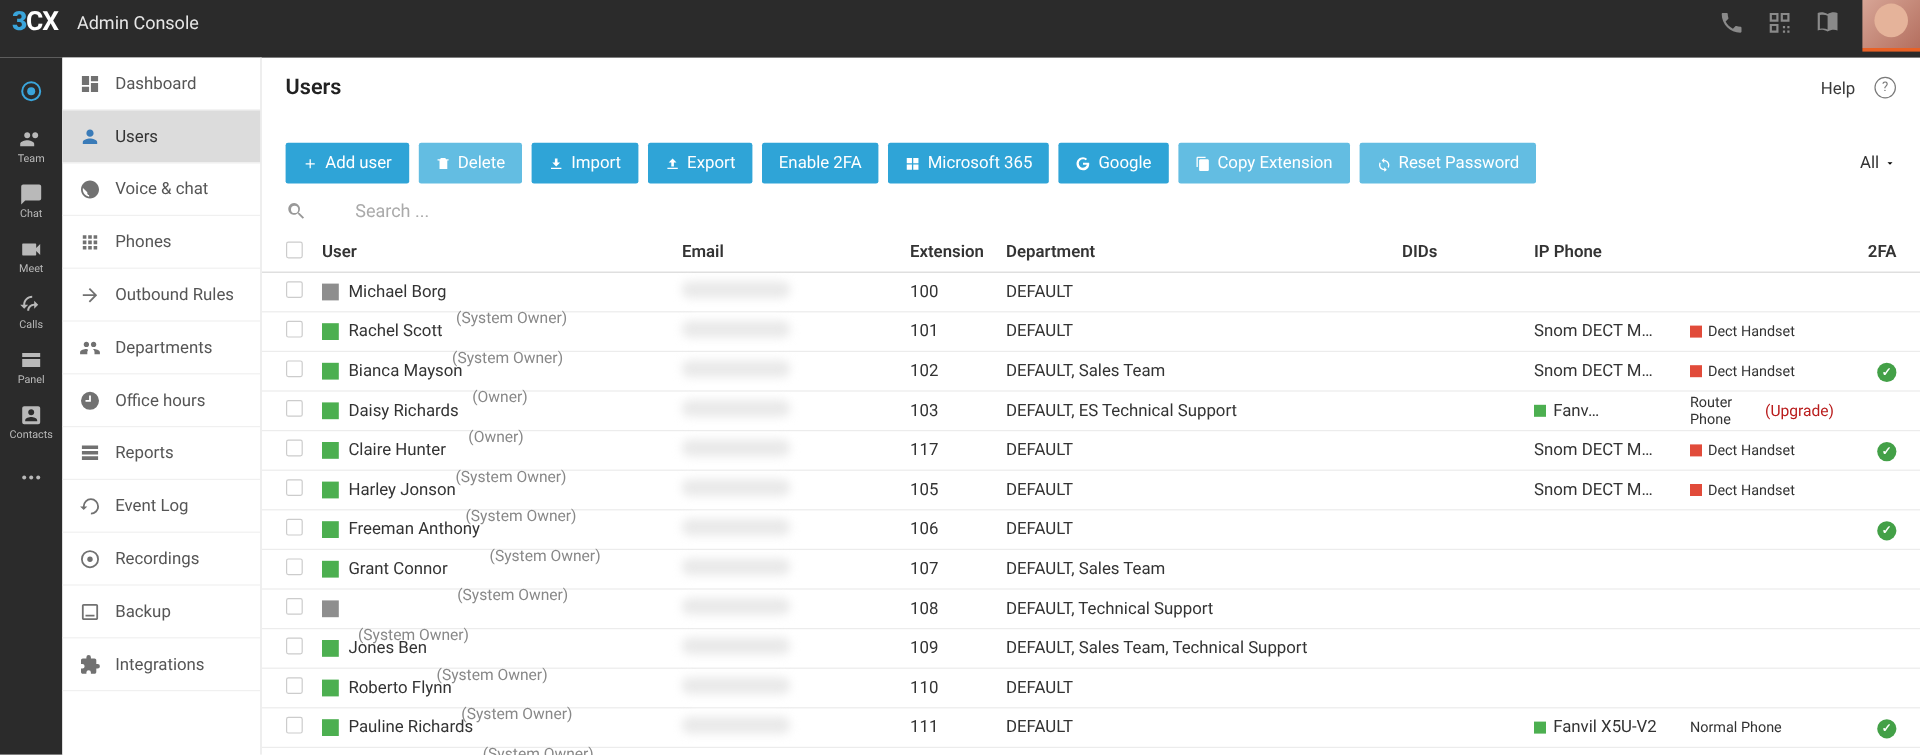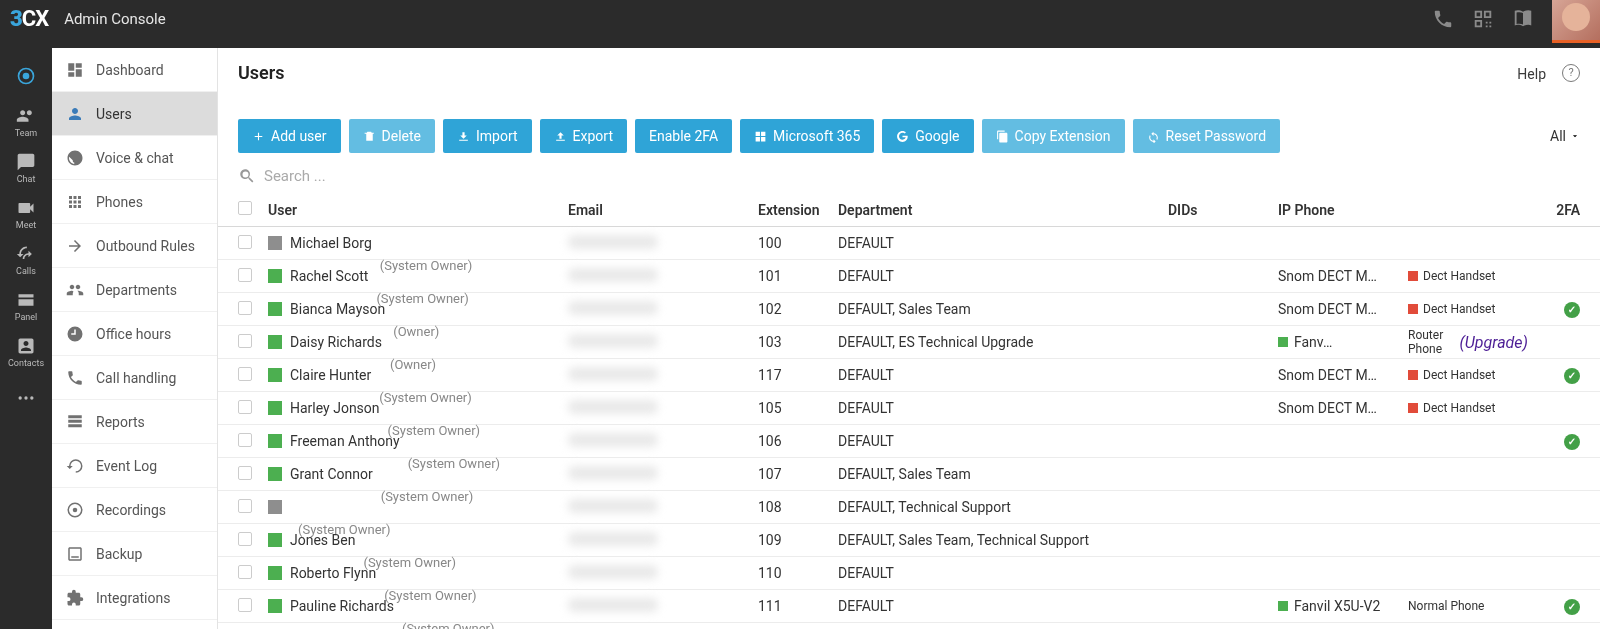--- a/index.html
+++ b/index.html
@@ -34,21 +34,21 @@
 .page-title { font-size:18px; font-weight:600; color:#222; }
 .page-help { margin-left:auto; color:#3a3a3a; font-size:14px; display:flex; align-items:flex-end; gap:16px; }
 .help-q { width:18px;height:18px;border-radius:50%;border:1.5px solid #7a7a7a;display:inline-flex;align-items:center;justify-content:center;font-size:11px;color:#7a7a7a;}
 
 .toolbar { display:flex; align-items:center; gap:8px; padding:0 20px 10px; flex-wrap:nowrap;margin-top:26px; }
 .btn { height:34px; padding:0 14px; background:#2fa4d7; color:#fff; font-size:14px; border:none; border-radius:2px; display:inline-flex; align-items:center; gap:6px; cursor:pointer; white-space:nowrap; }
 .btn.light { background:#63bde2; }
 .btn svg { width:13px; height:13px; fill:#fff; }
 .toolbar-filter { margin-left:auto; color:#333; font-size:14px; cursor:pointer; display:flex; align-items:center; gap:4px; }
 
-.searchbar { display:flex; padding:4px 20px 8px; color:#999; }
+.searchbar { display:flex; padding:4px 20px 8px; color:#999;gap:32px; }
 .searchbar svg { width:18px; height:18px; fill:#999; margin-right:8px; }
 .searchbar input { border:none; font-size:15px; color:#555; outline:none; width:300px; }
 .searchbar input::placeholder { color:#aaa; }
 
 .table { flex:1; overflow:auto; }
 .table-row { display:flex; align-items:center; height:33px; border-bottom:1px solid #ececec; padding:0 20px; font-size:14px; color:#333; }
 .table-row.header { font-weight:600; border-bottom:1px solid #d8d8d8; height:34px;justify-content:center; }
 .col-check { width:30px; }
 .col-user { width:300px; display:flex; align-items:center; gap:8px; }
 .col-email { width:190px; }
@@ -60,21 +60,21 @@
 .col-2fa { width:30px; margin-left:auto; text-align:right; }
 .cb { width:14px; height:14px; border:1px solid #ccc; border-radius:2px; display:inline-block; }
 .status-sq { width:14px; height:14px; display:inline-block; }
 .status-green { background:#4caf50; }
 .status-grey { background:#8e8e8e; }
 .status-red { width:10px; height:10px; background:#e14b3a; display:inline-block; }
 .status-gr-sm { width:10px; height:10px; background:#4caf50; display:inline-block; }
 .role { color:#888; font-size:13px;margin-top:44px; }
 .blur { filter:blur(4px); color:#999; background:#e9e9e9; border-radius:6px; width:90px; height:14px; display:inline-block; }
 .ip-text { white-space:nowrap; overflow:hidden; text-overflow:ellipsis; max-width:110px;}
-.upg { color:#4c1d95; font-size:16px;font-style:italic;}
+.upg { color:#b91c1c; font-size:13px;}
 .check2fa { width:16px;height:16px;border-radius:50%;background:#43a047;display:inline-flex;align-items:center;justify-content:center;}
 .check2fa::after{content:"✓";color:#fff;font-size:10px;font-weight:700;}
 </style>
 </head>
 <body>
 
 <div class="topbar">
   <div class="brand">
     <span class="brand-logo"><b>3</b>CX</span>
     <span class="brand-sub">Admin Console</span>
@@ -186,26 +186,20 @@
         <span>Departments</span>
       </div>
     <div class="sidenav-item">
         <svg viewBox="0 0 24 24">
           <path d="M12 2a10 10 0 100 20 10 10 0 000-20zm1 11H7v-2h4V6h2v7z"></path>
         </svg>
         <span>Office hours</span>
       </div>
     <div class="sidenav-item">
         <svg viewBox="0 0 24 24">
-          <path d="M6.6 10.8c1.4 2.8 3.8 5.1 6.6 6.6l2.2-2.2c.3-.3.7-.4 1-.2 1.1.4 2.3.6 3.6.6.6 0 1 .4 1 1V20c0 .6-.4 1-1 1C10.6 21 3 13.4 3 4c0-.6.4-1 1-1h3.5c.6 0 1 .4 1 1 0 1.2.2 2.4.6 3.6.1.4 0 .8-.3 1l-2.2 2.2z"></path>
-        </svg>
-        <span>Call handling</span>
-      </div>
-    <div class="sidenav-item">
-        <svg viewBox="0 0 24 24">
           <path d="M3 3h18v4H3V3zm0 6h18v4H3V9zm0 6h18v4H3v-4z"></path>
         </svg>
         <span>Reports</span>
       </div>
     <div class="sidenav-item">
         <svg viewBox="0 0 24 24">
           <path d="M13 3a9 9 0 00-9 9H1l4 4 4-4H6a7 7 0 117 7v2a9 9 0 000-18z"></path>
         </svg>
         <span>Event Log</span>
       </div>
@@ -370,21 +364,21 @@
           </div>
           <div class="table-row">
             <div class="col-check"><span class="cb"></span></div>
             <div class="col-user">
               <span class="status-sq status-green"></span>
               <span>Daisy Richards</span> 
               <span class="role">(Owner)</span>
             </div>
             <div class="col-email"><span class="blur"></span></div>
             <div class="col-ext">103</div>
-            <div class="col-dept">DEFAULT, ES Technical Upgrade</div>
+            <div class="col-dept">DEFAULT, ES Technical Support</div>
             <div class="col-did"></div>
             <div class="col-ip">
               <span class="status-gr-sm"></span> 
               <span class="ip-text">Fanv…</span>
             </div>
             <div class="col-tag">Router Phone <span class="upg">(Upgrade)</span></div>
             <div class="col-2fa"></div>
           </div>
           <div class="table-row">
             <div class="col-check"><span class="cb"></span></div>

